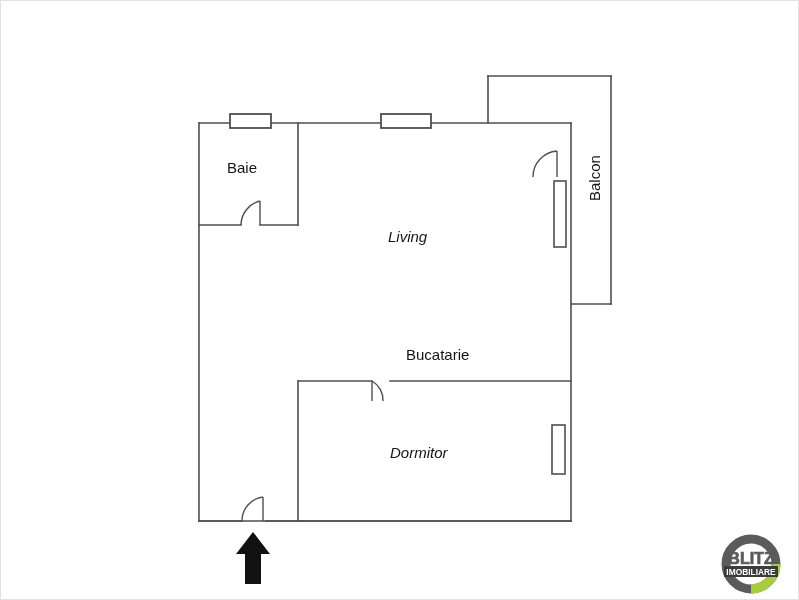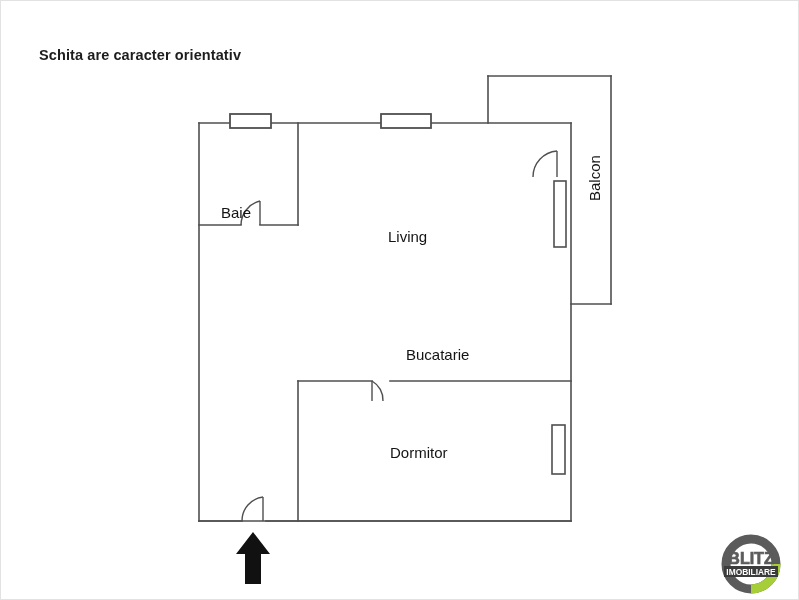--- a/index.html
+++ b/index.html
@@ -53,21 +53,20 @@
     top: 532px;
     width: 68px;
     height: 62px;
   }
 </style>
 </head>
 <body>
 
 <div id="page">
 
-  <div class="note-title">Schita are caracter orientativ</div>
 
   <svg id="plan-svg" viewBox="0 0 799 600">
 
     <g fill="none" stroke="#4f4f4f" stroke-width="1.6" stroke-linecap="square">
 
       <path d="M 198 122 L 570 122"></path>
 
       <path d="M 198 122 L 198 520"></path>
 
       <path d="M 198 520 L 570 520"></path>
@@ -110,29 +109,29 @@
       <rect x="380" y="113" width="50" height="14" fill="#ffffff" stroke="#4f4f4f" stroke-width="1.8"></rect>
       <rect x="553" y="180" width="12" height="66" fill="#ffffff" stroke="#4f4f4f" stroke-width="1.6"></rect>
       <rect x="551" y="424" width="13" height="49" fill="#ffffff" stroke="#4f4f4f" stroke-width="1.6"></rect>
     </g>
 
     <g>
       <polygon points="252,531 269,553 260,553 260,583 244,583 244,553 235,553" fill="#111111"></polygon>
     </g>
   </svg>
 
-  <div class="room-label" style="left:220px; top:158px;margin-top:45px;">Baie</div>
+  <div class="room-label" style="left:226px; top:158px;">Baie</div>
 
-  <div class="room-label" style="left:387px; top:227px;">Living</div>
+  <div class="room-label" style="left:387px; top:227px;font-style:italic;">Living</div>
 
   <div class="room-label rot" style="left:585px; top:200px;">Balcon</div>
 
   <div class="room-label" style="left:405px; top:345px;">Bucatarie</div>
 
-  <div class="room-label" style="left:389px; top:443px;">Dormitor</div>
+  <div class="room-label" style="left:389px; top:443px;font-style:italic;">Dormitor</div>
 
   <svg id="logo" viewBox="0 0 68 62">
     <circle cx="34" cy="31" r="25" fill="none" stroke="#5b5b5b" stroke-width="9"></circle>
     <path d="M 59 31 A 25 25 0 0 1 34 56" fill="none" stroke="#a6ce39" stroke-width="9"></path>
     <text x="34" y="31" text-anchor="middle" font-family="'Liberation Sans', sans-serif" font-size="16" font-weight="bold" fill="#5b5b5b" stroke="#5b5b5b" stroke-width="0.7">BLITZ</text>
     <rect x="7" y="33" width="54" height="11" fill="#3c3c3c"></rect>
     <text x="34" y="41.6" text-anchor="middle" font-family="'Liberation Sans', sans-serif" font-size="8.4" font-weight="bold" fill="#ffffff">IMOBILIARE</text>
   </svg>
 
 </div>

